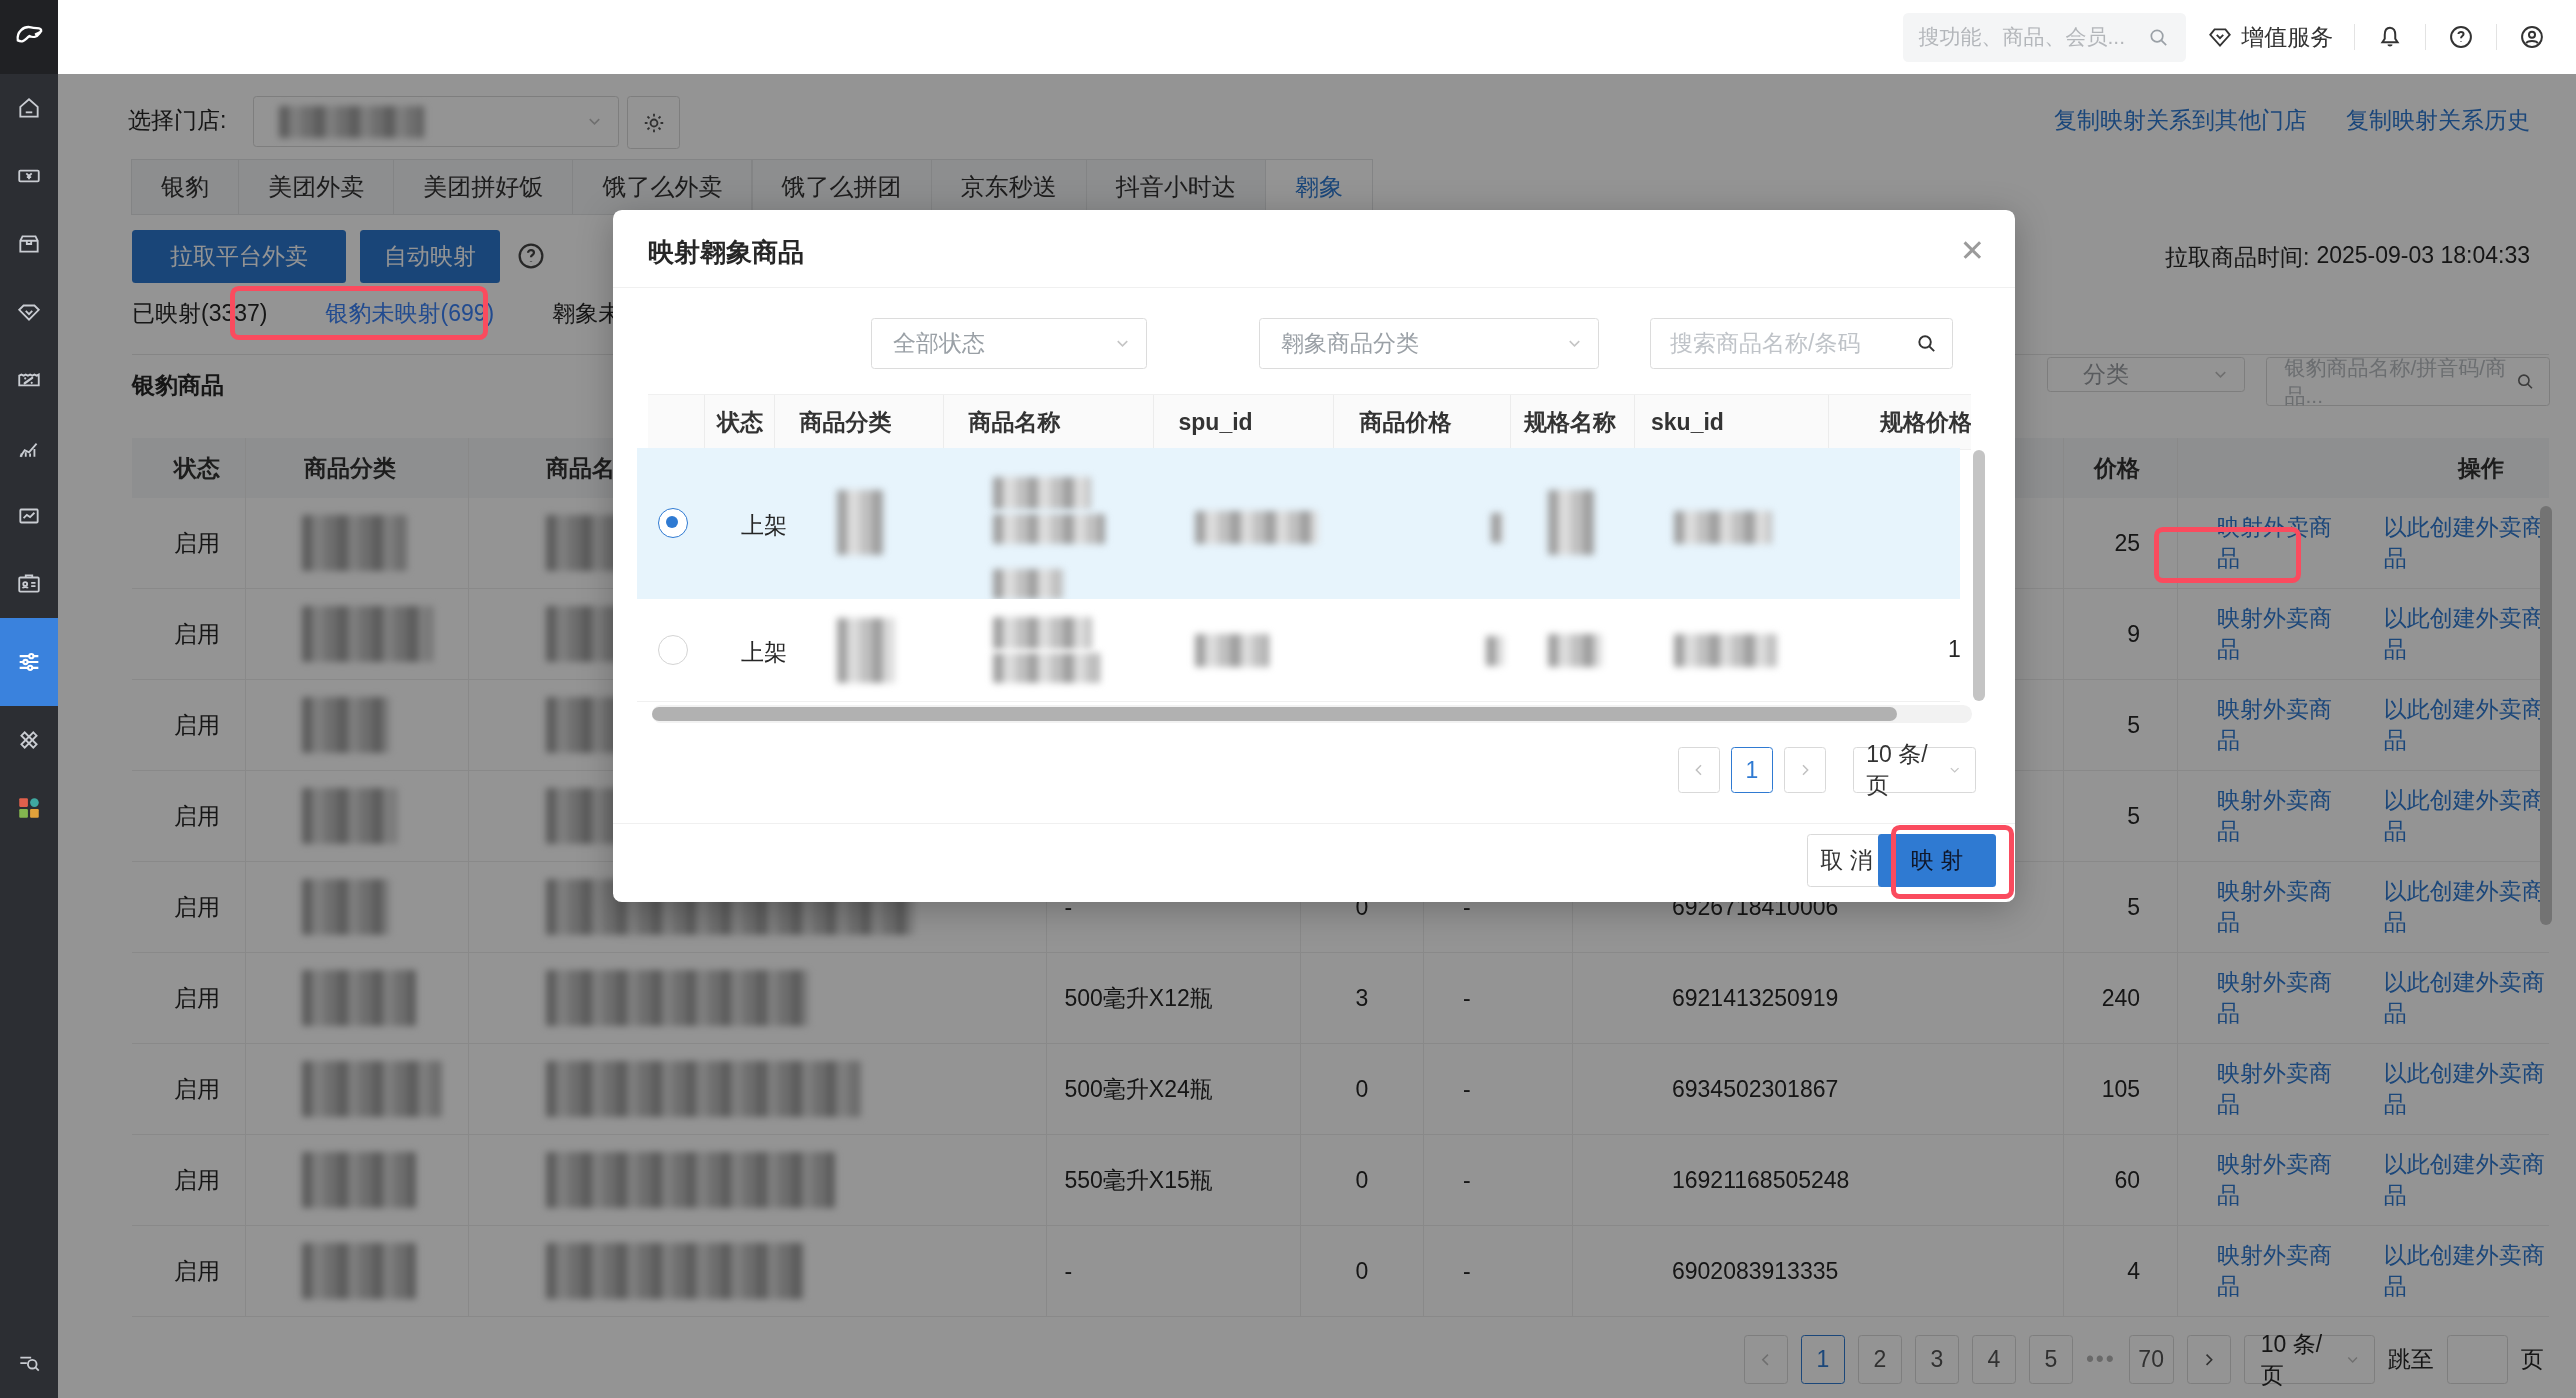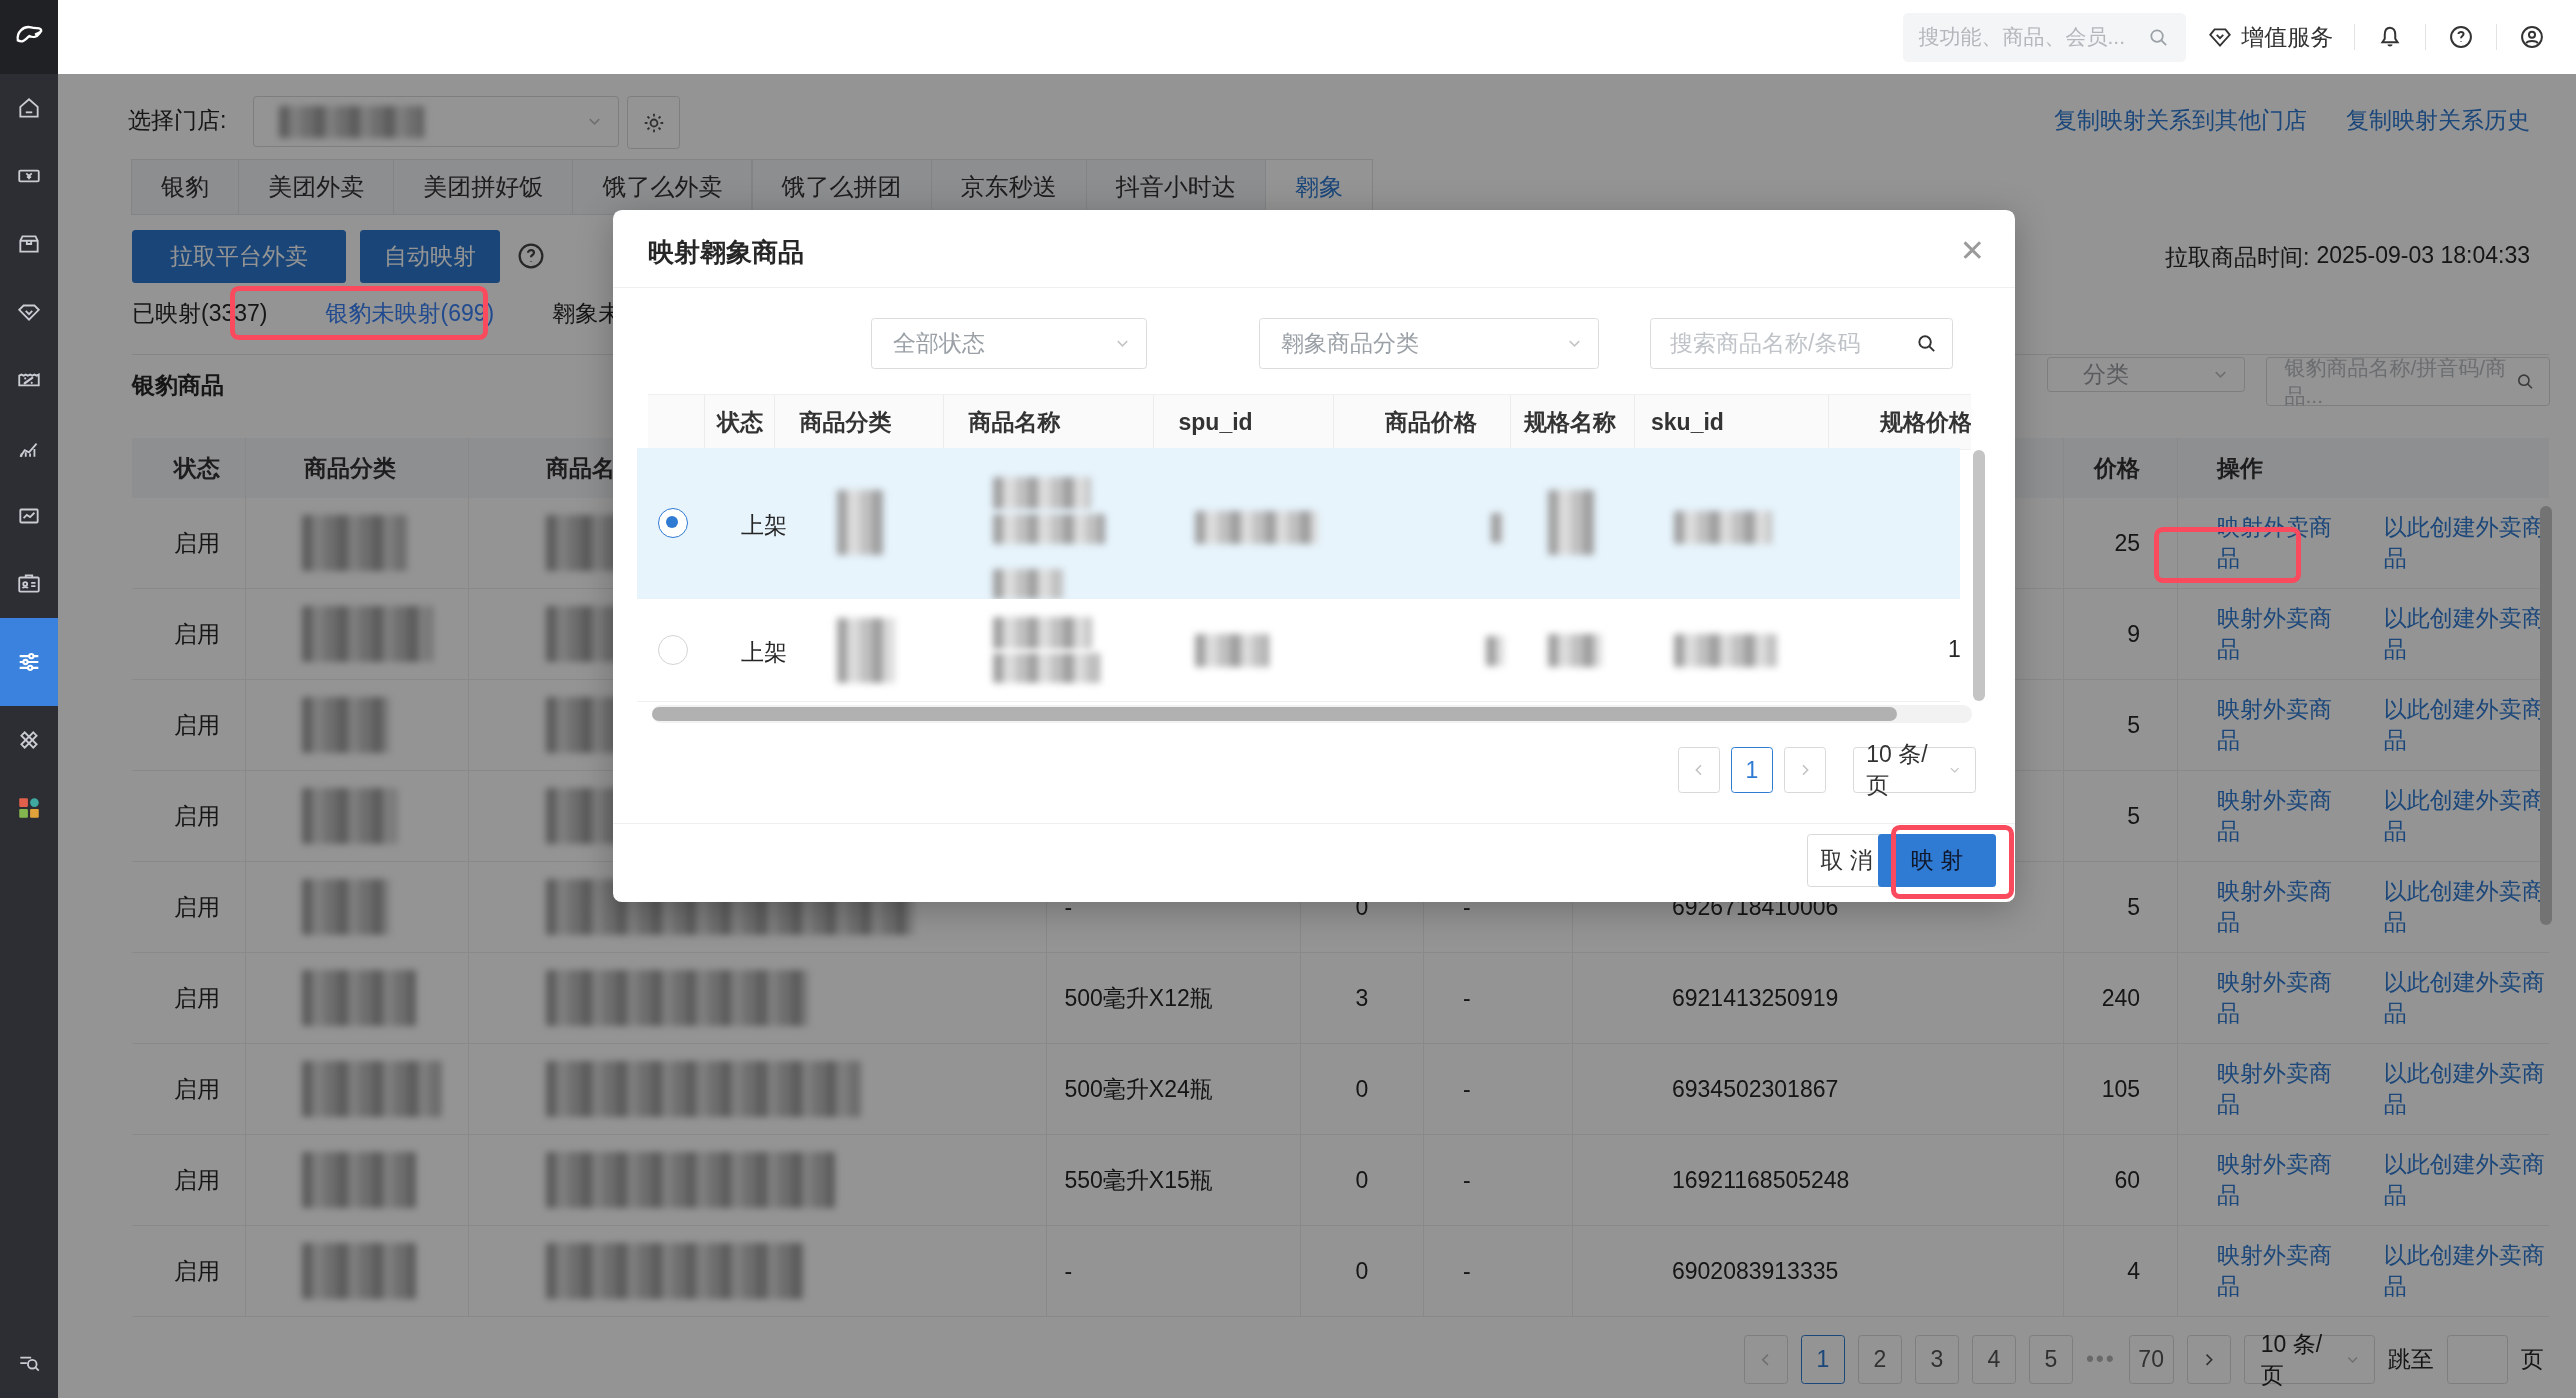--- a/index.html
+++ b/index.html
@@ -64,21 +64,21 @@
   .trow{height:90px;background:#fff;border-bottom:0.9px solid #ededed;}
   .c-status{padding-left:42px;}
   .c-cat{padding-left:56px;}
   .c-name{padding-left:77px;}
   .c-spec{padding-left:17.5px;}
   .c-qty{justify-content:center;}
   .c-dash{padding-left:39px;}
   .c-code{padding-left:99px;}
   .c-price{justify-content:flex-end;padding-right:37px;}
   .c-actions{padding-left:39px;gap:42px;}
-  .t-head .c-actions{justify-content:flex-start;padding-right:46px;}
+  .t-head .c-actions{justify-content:flex-end;padding-right:46px;}
   .blur{display:inline-block;height:26px;border-radius:1.8px;filter:blur(3.5px);
         background:repeating-linear-gradient(90deg,#9f9f9f 0 10.5px,#d8d8d8 10.5px 23px,#bdbdbd 23px 35px);}
   .blur.two{height:56px;}
   #v-thumb{left:2540px;top:506px;width:12.3px;height:419px;border-radius:6.1px;background:#c6c6c6;}
 
   
   #pagination{left:1744px;top:1335px;display:flex;align-items:center;gap:13px;}
   .pg-btn{min-width:44px;height:49px;border:0.9px solid #d9d9d9;border-radius:3.5px;background:#fff;display:flex;
           align-items:center;justify-content:center;color:#555;box-sizing:border-box;padding:0 8.8px;}
   .pg-btn.active{border-color:#2f7ad2;color:#2f7ad2;}
@@ -103,21 +103,21 @@
             align-items:center;justify-content:space-between;padding:0 14px 0 19px;box-sizing:border-box;color:#bfc3c8;}
   .m-grid{display:grid;grid-template-columns:57px 70px 169px 210px 180px 177px 124px 194px 143px;}
   #m-thead{position:absolute;left:35px;top:184px;width:1323px;height:54px;background:#fafafa;
            border-top:0.9px solid #f0f0f0;border-bottom:0.9px solid #f0f0f0;font-weight:bold;color:#333;overflow:hidden;}
   #m-thead>div{display:flex;align-items:center;border-right:0.9px solid #ececec;height:100%;box-sizing:border-box;}
   #m-thead>div:last-child{border-right:none;}
   .mh-status{padding-left:12.3px;}
   .mh-cat{padding-left:24.5px;}
   .mh-name{padding-left:24.5px;}
   .mh-spu{padding-left:24.5px;}
-  .mh-price{justify-content:flex-end;padding-right:33px;}
+  .mh-price{justify-content:center;padding-right:33px;}
   .mh-specname{padding-left:13px;}
   .mh-sku{padding-left:16px;}
   .mh-specprice{justify-content:flex-end;}
   .m-row{position:absolute;left:24px;width:1323px;overflow:hidden;border-bottom:0.9px solid #f0f0f0;}
   .m-radio{position:absolute;width:30px;height:30px;border-radius:50%;box-sizing:border-box;background:#fff;}
   .m-radio.on{border:1.8px solid #2f7ad2;}
   .m-radio.on::after{content:"";position:absolute;left:7px;top:7px;width:12.3px;height:12.3px;border-radius:50%;background:#2f7ad2;}
   .m-radio.off{border:1.8px solid #d4d4d4;}
   .m-blur{position:absolute;border-radius:1.8px;filter:blur(3.5px);
           background:repeating-linear-gradient(90deg,#9f9f9f 0 10.5px,#dcdcdc 10.5px 23px,#c0c0c0 23px 35px);}

